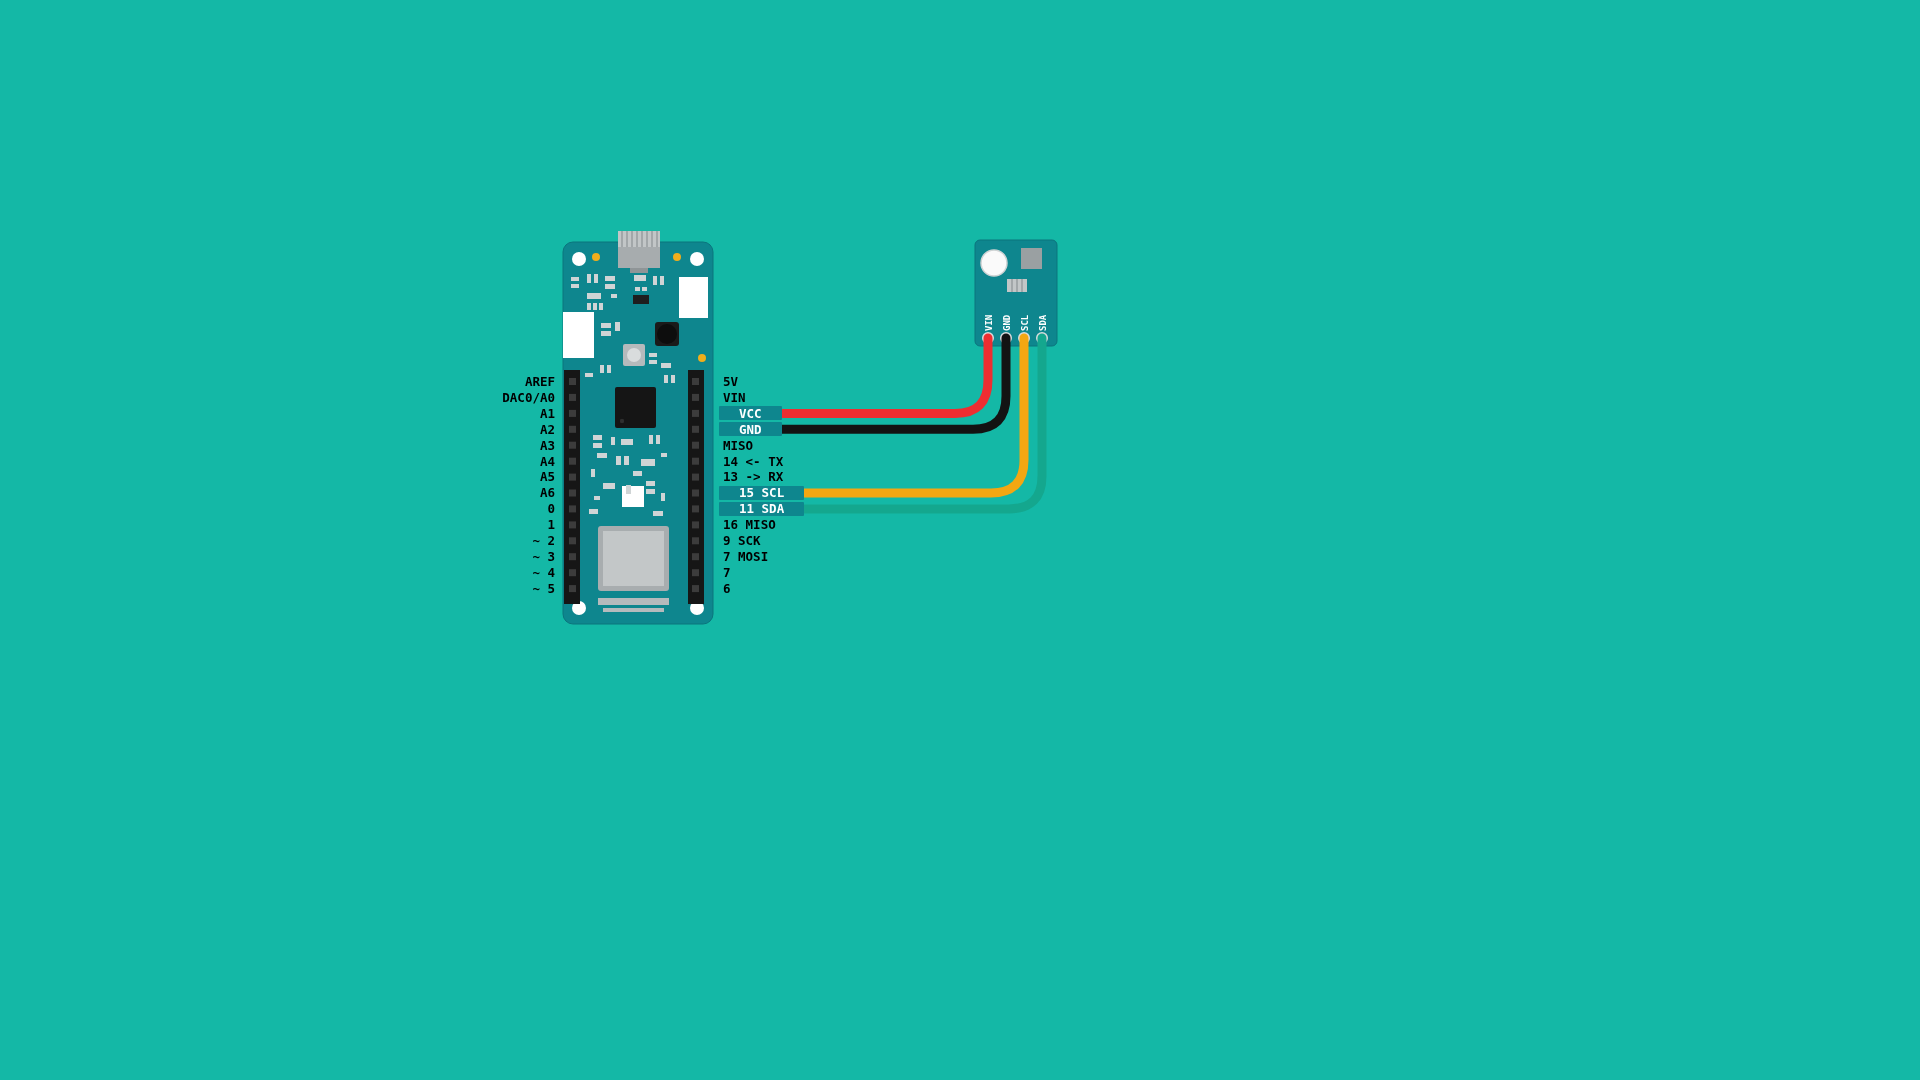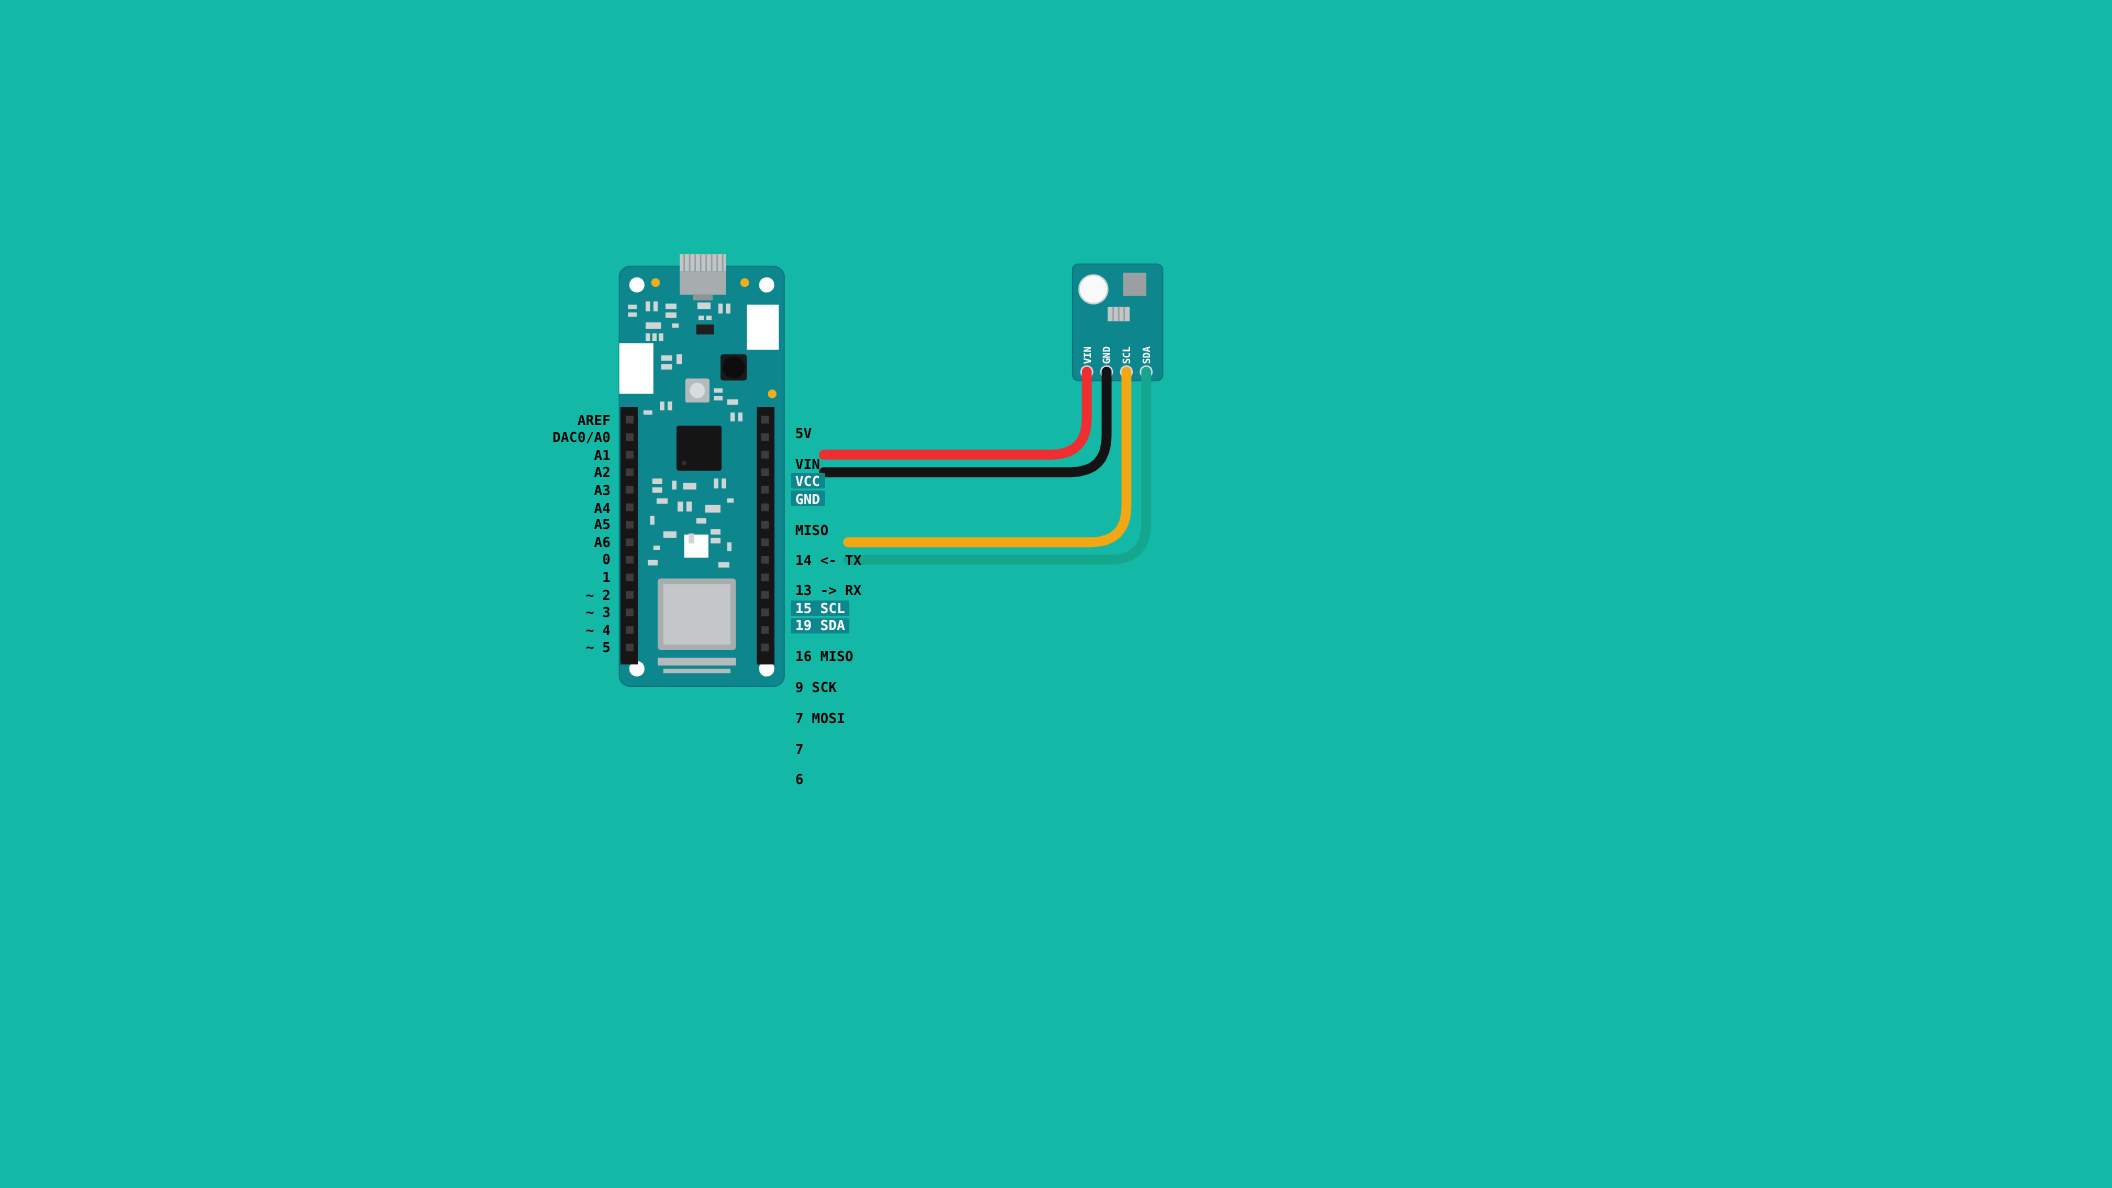--- a/index.html
+++ b/index.html
@@ -9,23 +9,23 @@
   }
   svg.diagram { position:absolute; left:0; top:0; }
   .labels { position:absolute; top:373.5px; }
   .labels .row {
     height:15.93px; display:flex; align-items:center;
     font-size:12.5px; font-weight:bold; color:#000; white-space:pre;
   }
   .labels.left  { left:380px;  width:175px; }
   .labels.left .row { justify-content:flex-end; }
   .labels.right { left:719px; width:230px; }
-  .labels.right .row.plain { padding-left:4px;margin-top:12px; }
+  .labels.right .row.plain { padding-left:4px; }
   .badge {
-    background:#0e868e; color:#ffffff; padding:0 4px; height:14px;
+    background:#0e868e; color:#ffffff; padding:0 20px; height:14px;
     display:inline-flex; align-items:center; border-radius:1px;
   }
 </style>
 </head>
 <body>
 
 <div class="canvas">
 
   <svg class="diagram" width="1920" height="1080" viewBox="0 0 1920 1080">
 
@@ -224,21 +224,21 @@
 
   <div class="labels right">
     <div class="row plain"><span>5V</span></div>
     <div class="row plain"><span>VIN</span></div>
     <div class="row"><span class="badge">VCC</span></div>
     <div class="row"><span class="badge">GND</span></div>
     <div class="row plain"><span>MISO</span></div>
     <div class="row plain"><span>14 &lt;- TX</span></div>
     <div class="row plain"><span>13 -&gt; RX</span></div>
     <div class="row"><span class="badge">15 SCL</span></div>
-    <div class="row"><span class="badge">19 SDA</span></div>
+    <div class="row"><span class="badge">11 SDA</span></div>
     <div class="row plain"><span>16 MISO</span></div>
     <div class="row plain"><span>9 SCK</span></div>
     <div class="row plain"><span>7 MOSI</span></div>
     <div class="row plain"><span>7</span></div>
     <div class="row plain"><span>6</span></div>
   </div>
 
 </div>
 
 </body></html>

